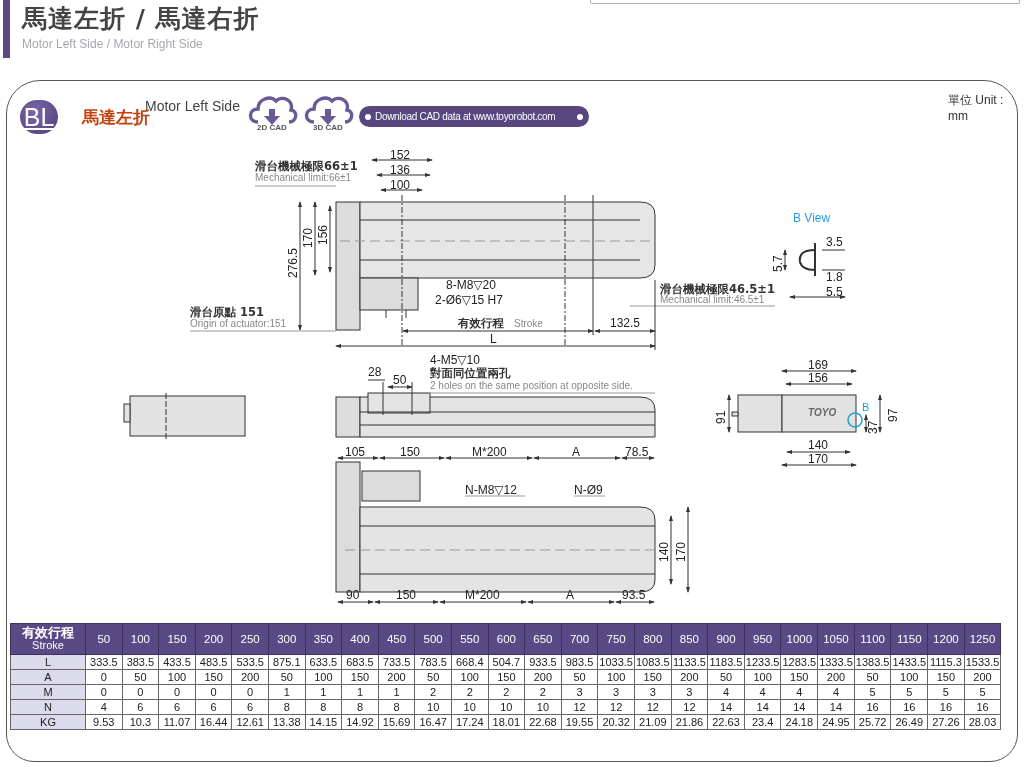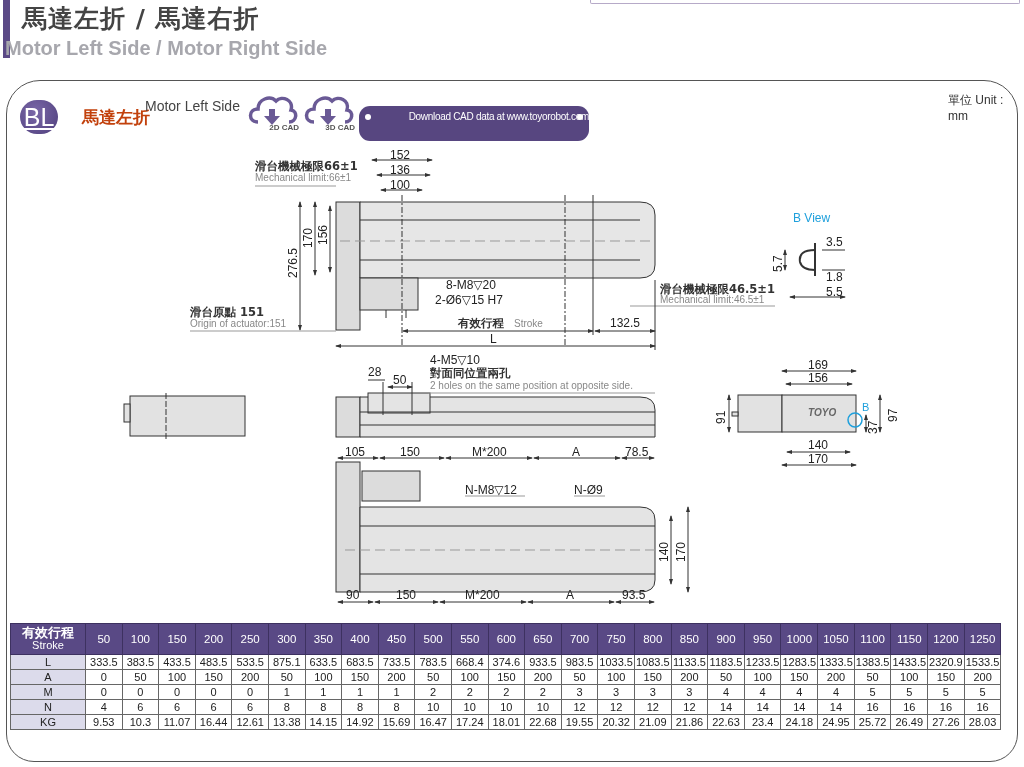--- a/index.html
+++ b/index.html
@@ -1,28 +1,28 @@
 <!DOCTYPE html>
 <html><head>
 <meta charset="utf-8">
 <style>
   *{box-sizing:border-box;margin:0;padding:0;}
   body{width:1024px;height:767px;background:#fff;position:relative;overflow:hidden;font-family:"Liberation Sans","DejaVu Sans",sans-serif;color:#333;}
   .topbox{position:absolute;left:590px;top:-4px;width:430px;height:8px;border:1.5px solid #b6aac8;border-top:none;border-radius:0 0 2px 2px;}
   .accent-bar{position:absolute;left:3px;top:0;width:7px;height:58px;background:#5b4a86;}
   .title-zh{position:absolute;left:22px;top:2px;font-size:25px;font-weight:bold;color:#444;letter-spacing:1px;font-family:"DejaVu Sans",sans-serif;text-align:right;}
-  .title-en{position:absolute;left:5px;top:37px;font-size:20px;font-weight:bold;color:#a7a7ad;}
+  .title-en{position:absolute;left:22px;top:37px;font-size:12px;font-weight:normal;color:#a7a7ad;}
   .panel{position:absolute;left:6px;top:80px;width:1012px;height:682px;border:1.5px solid #555;border-radius:34px 34px 28px 28px;}
   .bl-badge{position:absolute;left:20px;top:100px;width:38px;height:34px;border-radius:17px;background:radial-gradient(circle at 40% 35%,#7a68a8,#4f3f7c);color:#fff;font-size:25px;text-align:center;line-height:34px;text-decoration:underline;}
   .sec-zh{position:absolute;left:66px;top:106px;font-size:17px;font-weight:bold;color:#c2410c;font-family:"DejaVu Sans",sans-serif;margin-left:16px;}
   .sec-en{position:absolute;left:145px;top:98px;font-size:14px;color:#444;}
-  .cad{position:absolute;top:92px;width:54px;height:48px;text-align:right;}
+  .cad{position:absolute;top:92px;width:54px;height:48px;text-align:center;}
   .cad svg{display:block;margin:0 auto;}
   .cad span{display:block;font-size:8px;font-weight:bold;color:#555;margin-top:-3px;}
-  .dl-pill{position:absolute;left:359px;top:106px;width:230px;height:35px;border-radius:11px;background:#574680;color:#fff;font-size:10px;line-height:22px;padding-left:16px;letter-spacing:-0.3px;text-align:right;}
+  .dl-pill{position:absolute;left:359px;top:106px;width:230px;height:21px;border-radius:11px;background:#574680;color:#fff;font-size:10px;line-height:22px;padding-left:16px;letter-spacing:-0.3px;}
   .dl-pill:before{content:"";position:absolute;left:6px;top:8px;width:6px;height:6px;border-radius:3px;background:#fff;}
   .dl-pill:after{content:"";position:absolute;right:6px;top:8px;width:6px;height:6px;border-radius:3px;background:#fff;}
   .unit{position:absolute;left:948px;top:92px;font-size:12px;color:#333;}
   .drawing{position:absolute;left:0;top:0;}
   .dim{font-family:"Liberation Sans",sans-serif;font-size:12px;fill:#222;}
   .lbl-zh{font-family:"DejaVu Sans",sans-serif;font-size:11.5px;font-weight:bold;fill:#333;}
   .lbl-en{font-family:"Liberation Sans",sans-serif;font-size:10px;fill:#888;}
   table.spec{position:absolute;left:10px;top:623px;border-collapse:collapse;font-size:11px;}
   table.spec th{background:#594985;color:#fff;font-weight:normal;height:31px;border:1px solid #3d3160;font-size:11.5px;padding:0;}
   table.spec th.rowhead{width:75px;line-height:12px;}
@@ -264,33 +264,33 @@
         <td>383.5</td>
         <td>433.5</td>
         <td>483.5</td>
         <td>533.5</td>
         <td>875.1</td>
         <td>633.5</td>
         <td>683.5</td>
         <td>733.5</td>
         <td>783.5</td>
         <td>668.4</td>
-        <td>374.6</td>
+        <td>504.7</td>
         <td>933.5</td>
         <td>983.5</td>
         <td>1033.5</td>
         <td>1083.5</td>
         <td>1133.5</td>
         <td>1183.5</td>
         <td>1233.5</td>
         <td>1283.5</td>
         <td>1333.5</td>
         <td>1383.5</td>
         <td>1433.5</td>
-        <td>2320.9</td>
+        <td>1115.3</td>
         <td>1533.5</td>
       </tr>
       <tr>
         <td class="rl">A</td>
         <td>0</td>
         <td>50</td>
         <td>100</td>
         <td>150</td>
         <td>200</td>
         <td>50</td>

